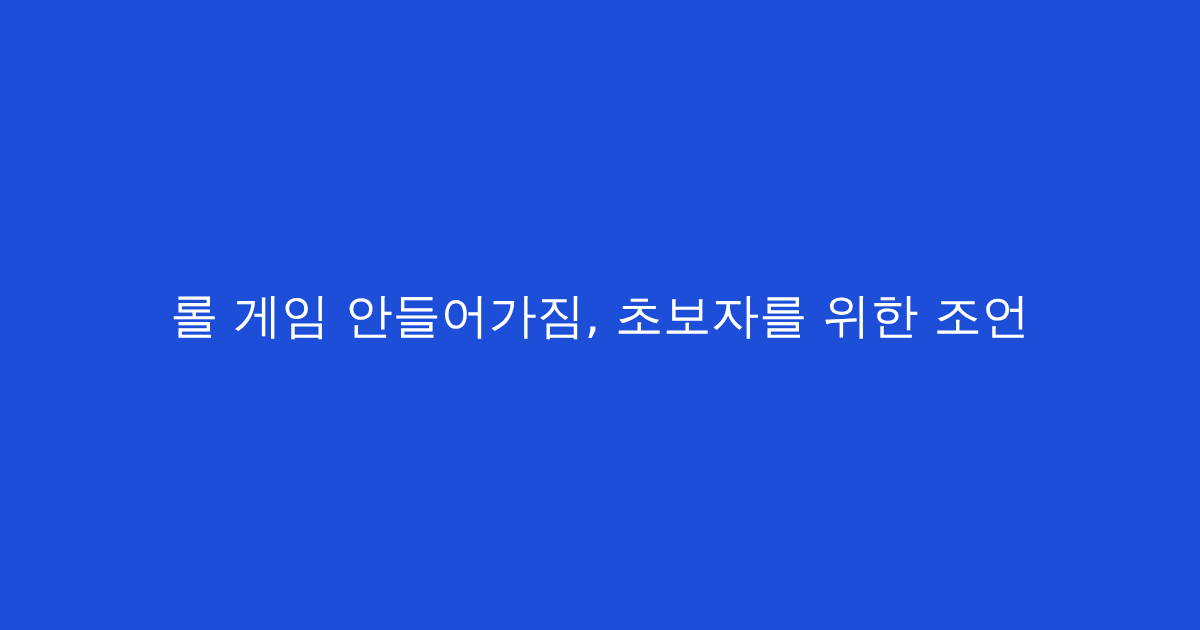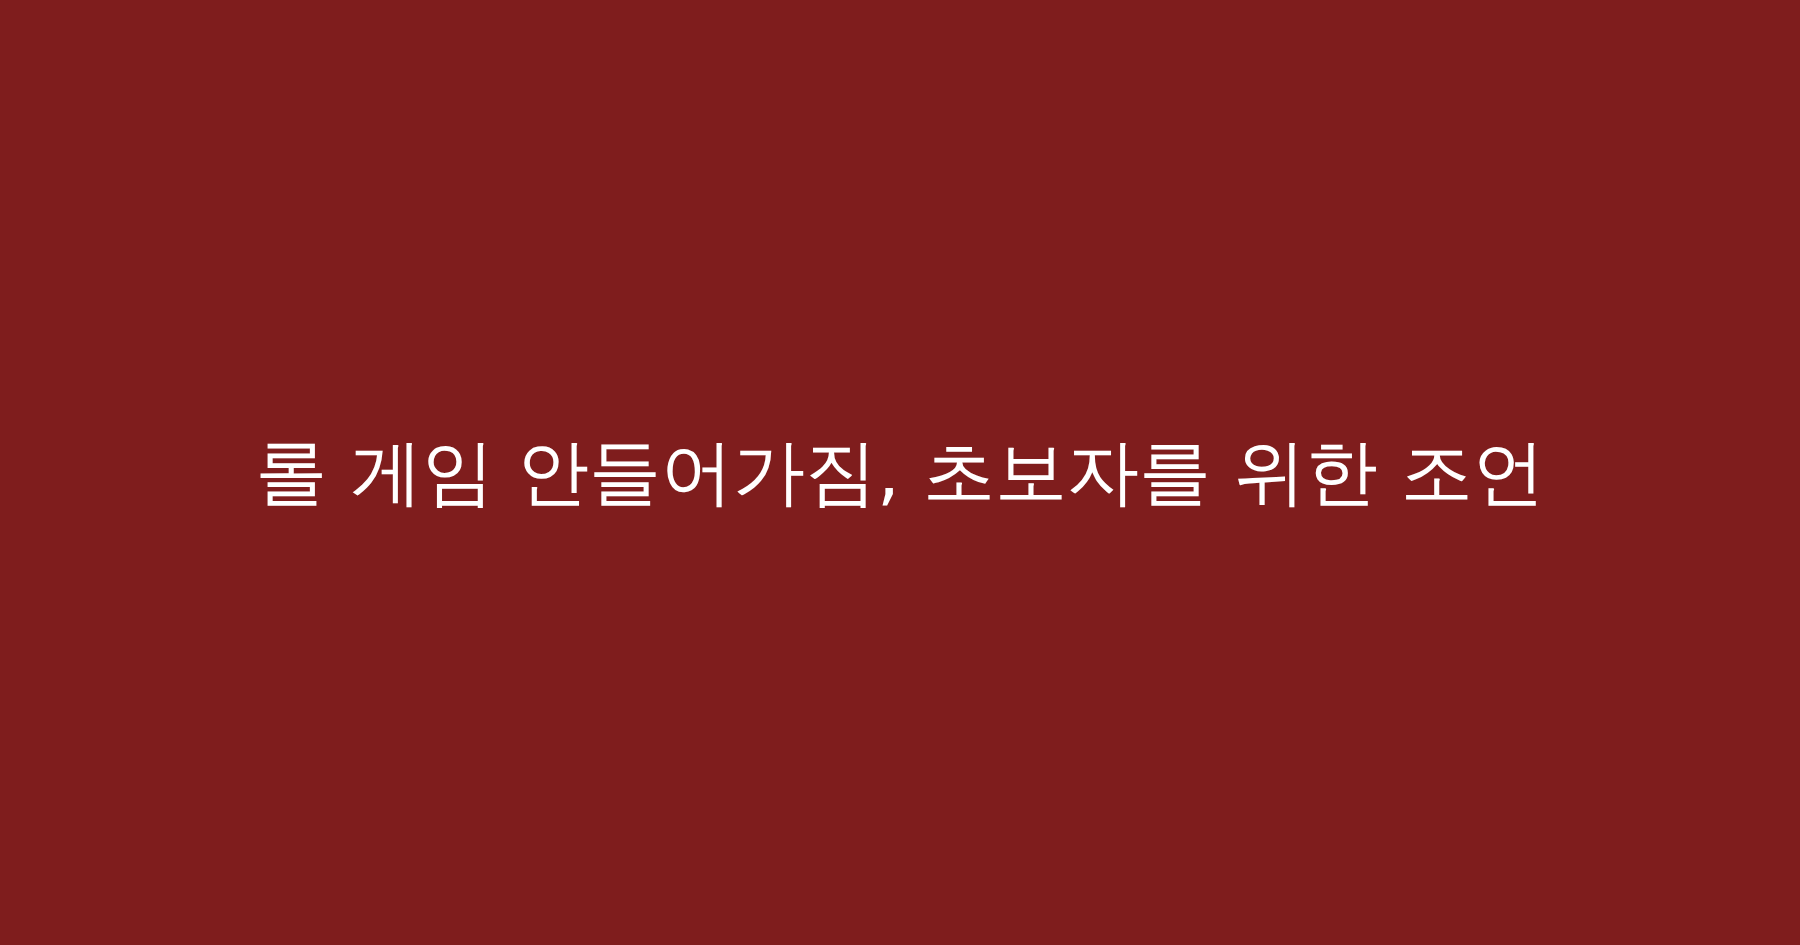--- a/index.html
+++ b/index.html
@@ -16,21 +16,21 @@
   }
 
   .og-card {
     position: relative;
     box-sizing: border-box;
     width: 1200px;
     height: 630px;
     display: flex;
     align-items: center;
     justify-content: center;
-    background-color: #7f1d1d;
+    background-color: #1d4ed8;
     overflow: hidden;
   }
 
   .og-title {
     display: block;
     width: 1100px;
     margin: 0;
     padding: 0;
     text-align: center;
     color: #FFFFFF;

